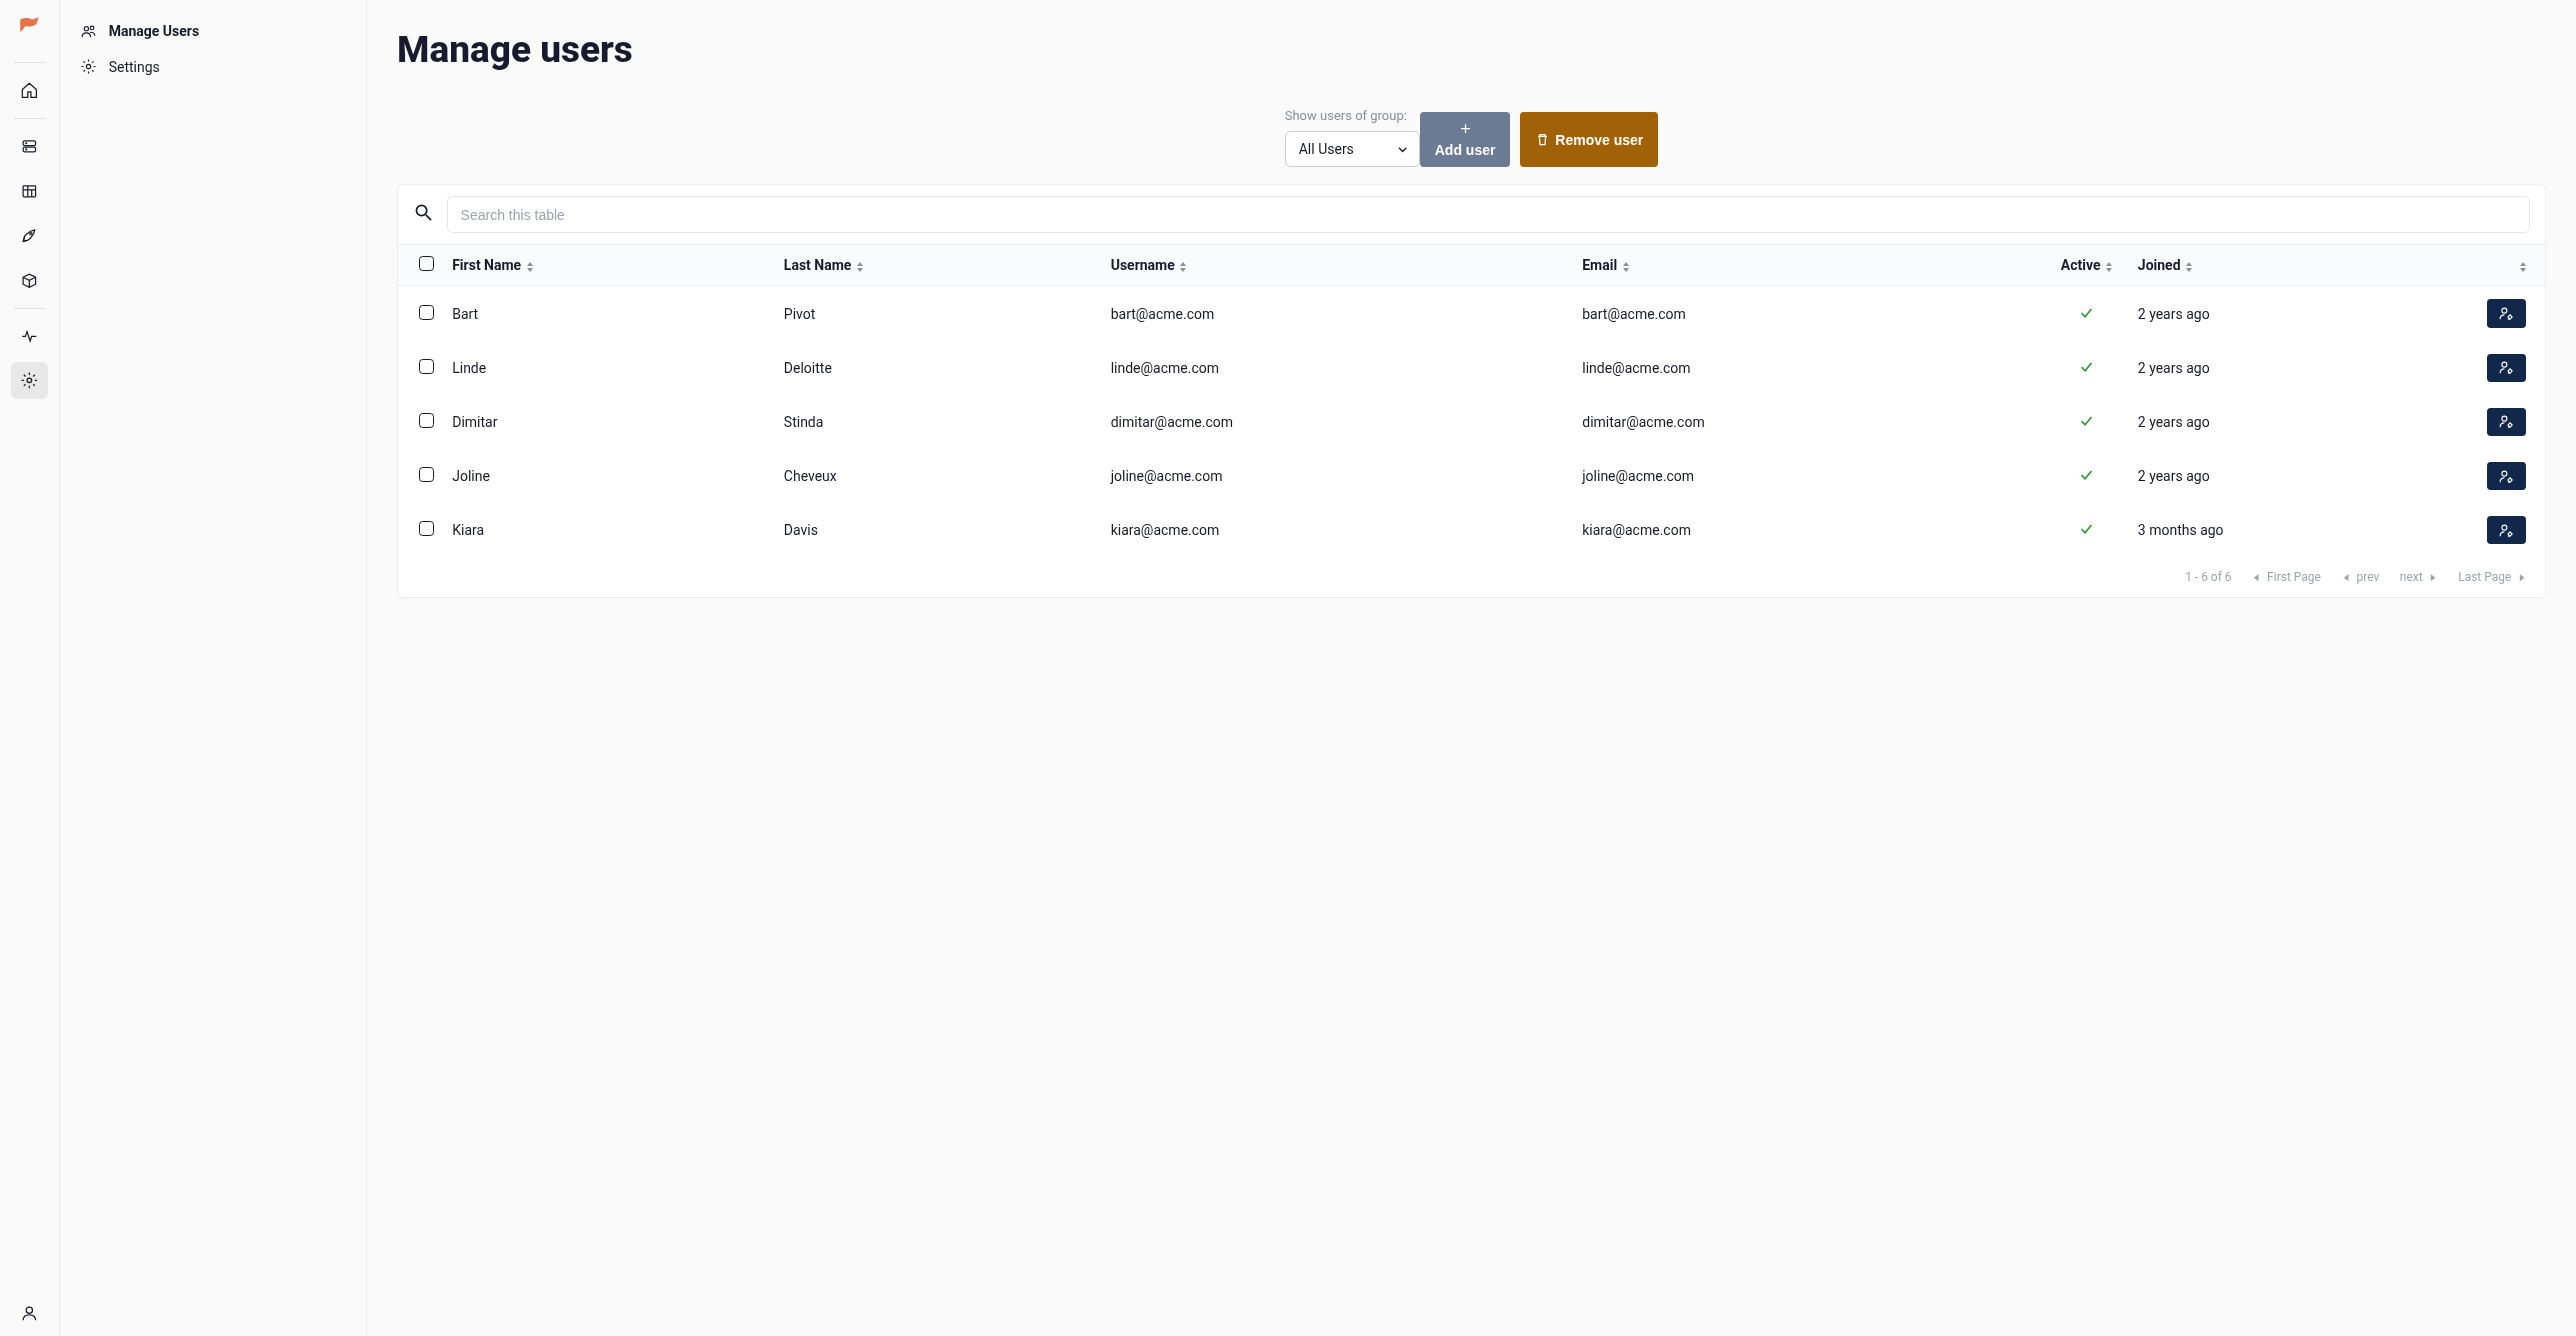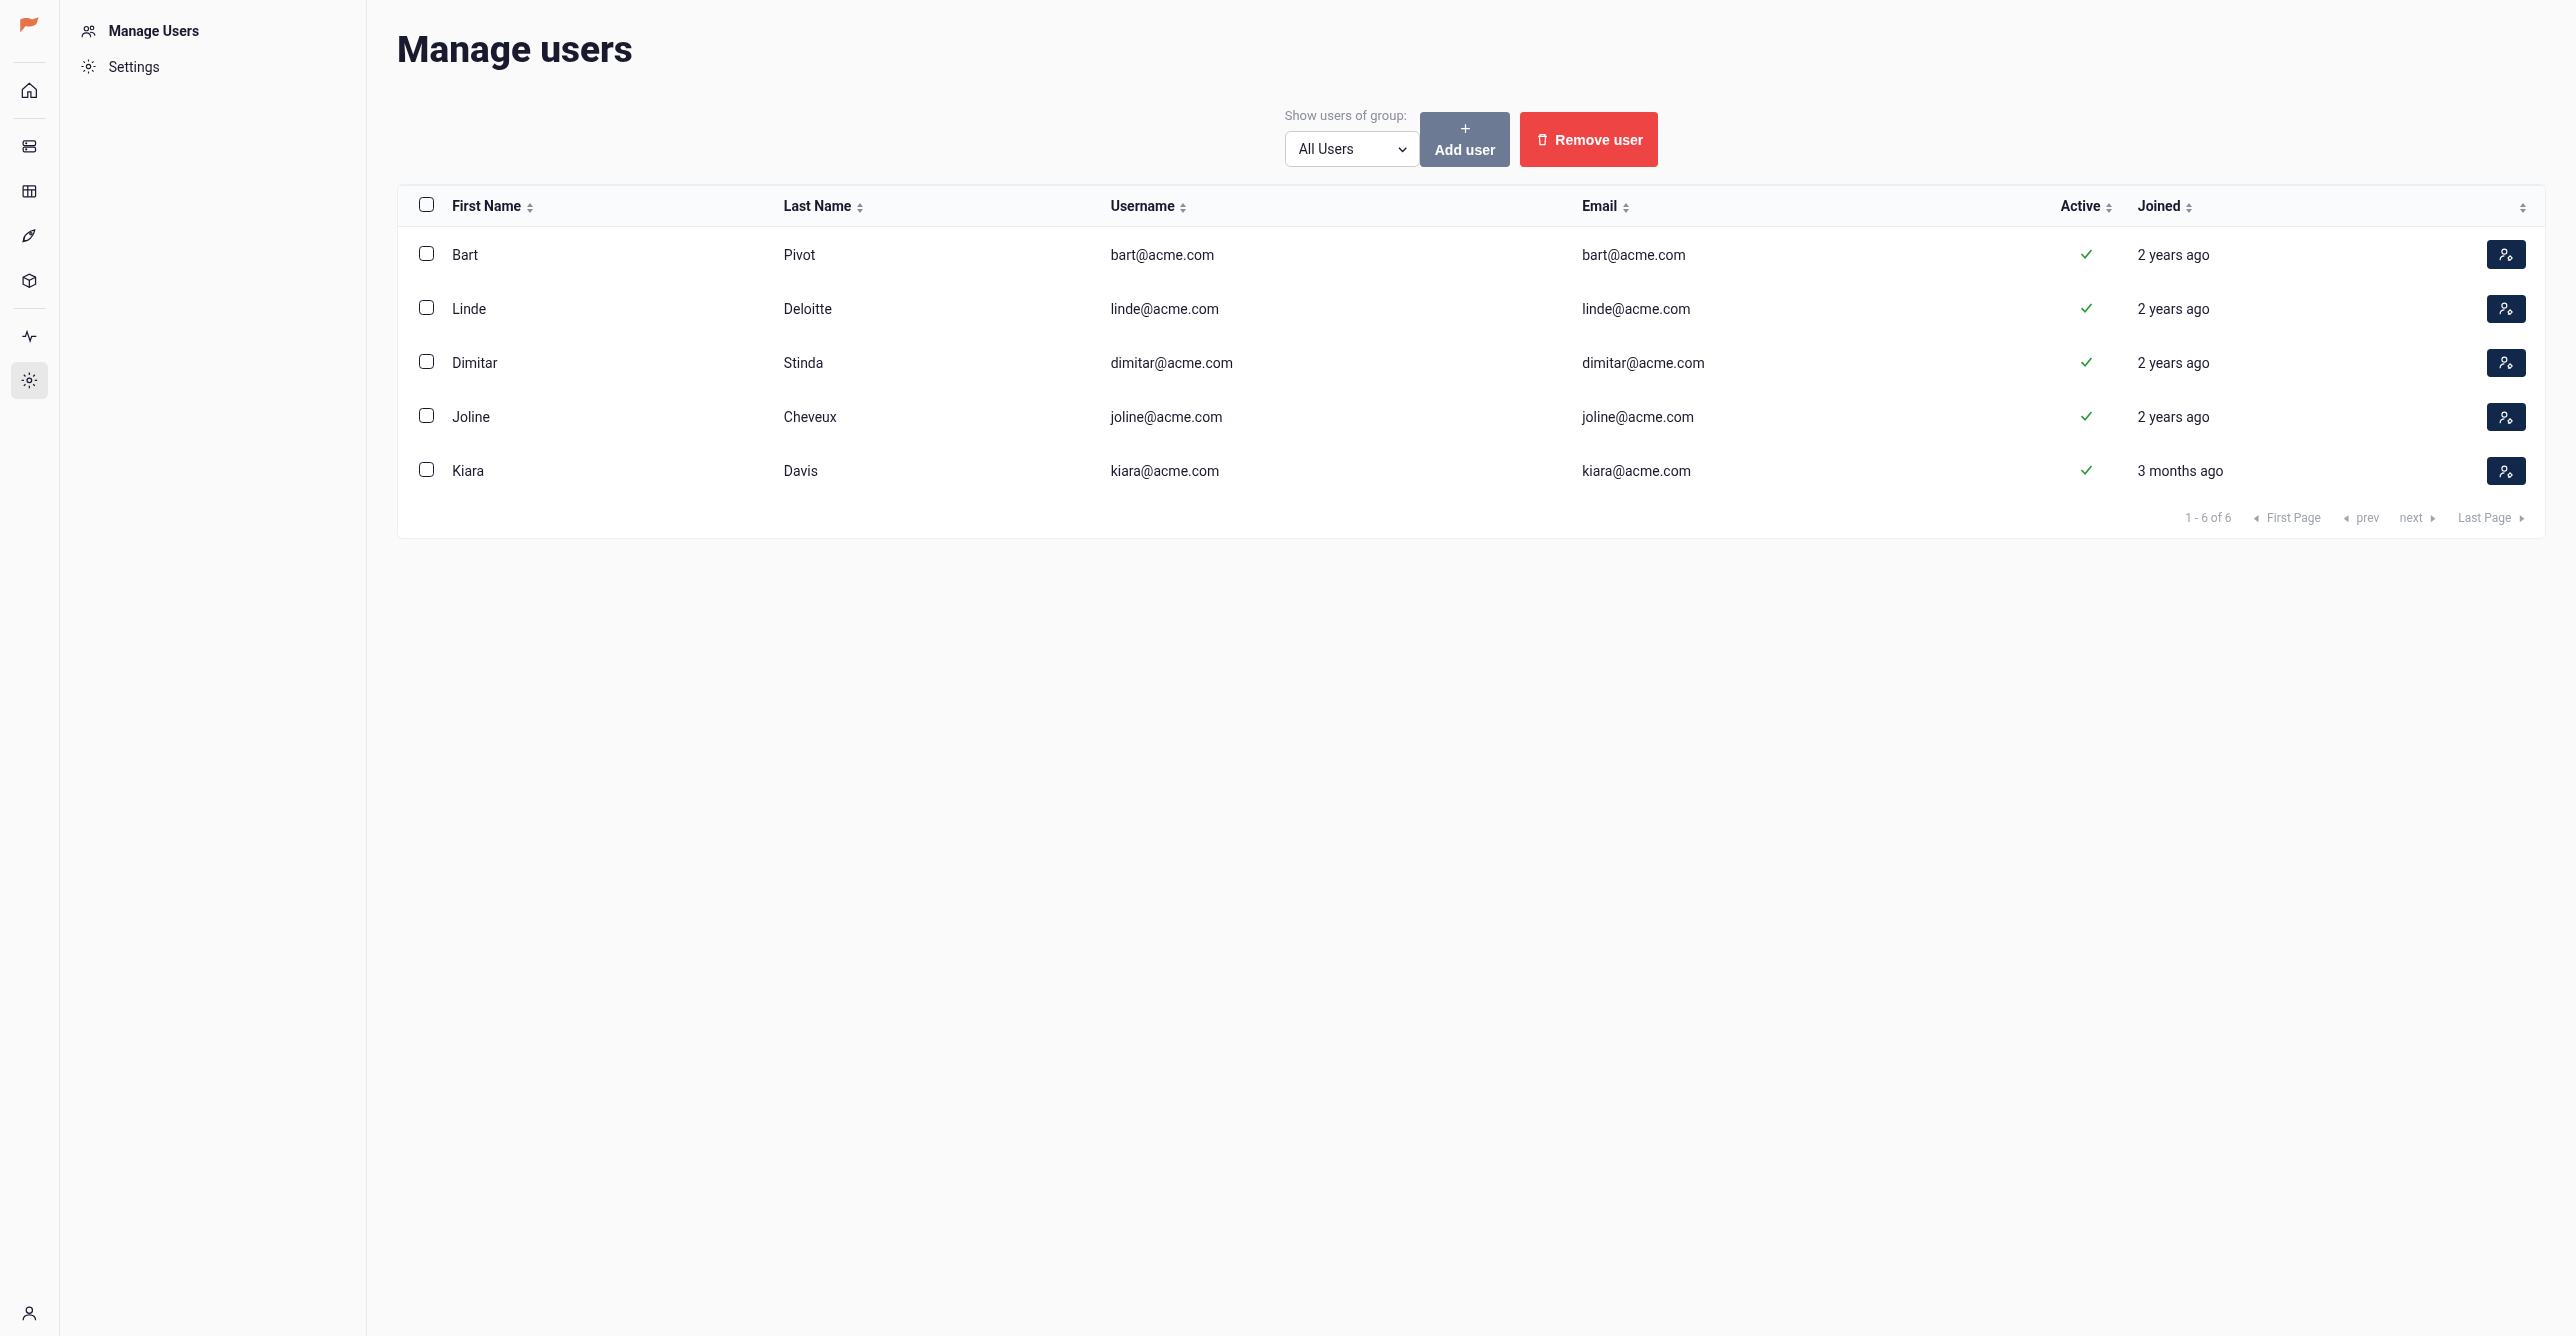--- a/index.html
+++ b/index.html
@@ -17,21 +17,21 @@
 .sidebar-item.active { font-weight: 700; }
 .sidebar-item svg { width: 17px; height: 17px; margin-right: 11.2px; stroke: #1a1a2e; fill: none; stroke-width: 1.6; }
 .main { flex: 1; padding: 28px 30px 28px 30px; overflow:auto; }
 h1 { font-size: 37px; font-weight: 800; color: #1a1a2e; margin-bottom: 37px; }
 .filter-row { display: flex; align-items: flex-end; justify-content: center; margin-bottom: 17px; }
 .filter-label { font-size: 13px; color: #8a8f99; margin-bottom: 7.5px; }
 .select-box { border: 0.9px solid #ccc; border-radius: 5.6px; padding: 9.3px 37px 9.3px 13px; font-size: 14px; background: #fff; position: relative; cursor: pointer; display:inline-flex; align-items:center; min-width:135px; }
 .select-box .chev { position:absolute; right:11.2px; }
 .btn { border: none; border-radius: 3.7px; padding: 9.3px 15px; font-size: 14px; font-weight: 600; color: #fff; cursor: pointer; display: inline-flex; align-items: center; gap: 5.6px; }
 .btn-add { background: #6c7b93; flex-direction: column; }
-.btn-remove { background: #ef4444; }
+.btn-remove { background: #a16207; }
 .btn svg { width: 15px; height: 15px; stroke: #fff; fill: none; stroke-width: 2; }
 .actions-top { display:flex; gap:9.3px; }
 .table-card { border: 0.9px solid #eceef0; border-radius: 5.6px; background: #fff; }
 .search-row { display: flex; align-items: center; padding: 11.2px 15px; gap: 13px; }
 .search-row .mag svg { width: 20.6px; height: 20.6px; stroke:#1a1a2e; fill:none; stroke-width:2; }
 .search-input { flex: 1; border: 0.9px solid #e4e6ea; border-radius: 5.6px; padding: 9.3px 13px; font-size: 14px; outline:none; }
 .search-input::placeholder { color: #9ea3ad; }
 table { width: 100%; border-collapse: collapse; }
 thead th { text-align: left; font-size: 14px; font-weight: 700; color: #1a1a2e; padding: 11.2px 9.3px; border-top: 0.9px solid #eceef0; border-bottom: 0.9px solid #eceef0; background:#fafbfc; }
 thead th .sort { display:inline-flex; flex-direction:column; margin-left:5.6px; vertical-align:middle; }
@@ -157,20 +157,27 @@
         <button class="btn btn-remove">
           <svg viewBox="0 0 24 24">
               <path d="M5 7 H19 M8 7 V4 H16 V7 M7 7 L8 20 H16 L17 7"></path>
             </svg>
           <span>Remove user</span>
         </button>
       </div>
     </div>
 
     <div class="table-card">
+      <div class="search-row">
+        <span class="mag"><svg viewBox="0 0 24 24">
+              <circle cx="10" cy="10" r="6"></circle>
+              <path d="M15 15 L21 21"></path>
+            </svg></span>
+        <input class="search-input" placeholder="Search this table" style="">
+      </div>
       <table>
         <thead>
           <tr>
             <th><span class="chk"></span></th>
             <th><span>First Name</span><span class="sort"></span></th>
             <th><span>Last Name</span><span class="sort"></span></th>
             <th><span>Username</span><span class="sort"></span></th>
             <th><span>Email</span><span class="sort"></span></th>
             <th class="col-active"><span>Active</span><span class="sort"></span></th>
             <th><span>Joined</span><span class="sort"></span></th>

